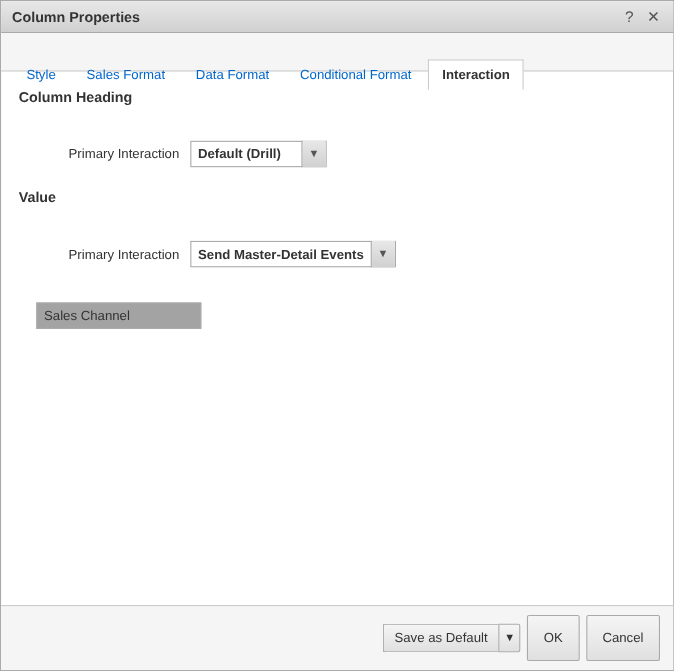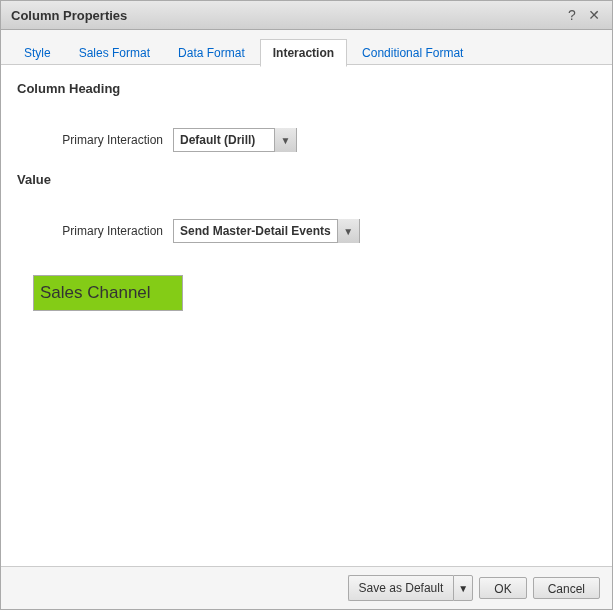--- a/index.html
+++ b/index.html
@@ -60,21 +60,21 @@
     .tab {
       padding: 6px 12px;
       cursor: pointer;
       font-size: 12px;
       color: #0066cc;
       border: 1px solid transparent;
       border-bottom: none;
       margin-right: 2px;
       background: transparent;
       position: relative;
-      top: 3px;
+      top: 18px;
     }
     .tab.active {
       background: #fff;
       border: 1px solid #ccc;
       border-bottom: 1px solid #fff;
       color: #333;
       font-weight: bold;
     }
     .dialog-content {
       flex: 1;
@@ -125,38 +125,38 @@
       border-left: 1px solid #aaa;
       display: flex;
       align-items: center;
       justify-content: center;
       cursor: pointer;
       font-size: 10px;
       color: #555;
     }
     .text-input {
       border: 1px solid #aaa;
-      height: 36px;
+      height: 24px;
       padding: 2px 6px;
-      font-size: 17px;
-      color: #333;
-      background: #84cc16;
+      font-size: 12px;
+      color: #333;
+      background: #a3a3a3;
       width: 150px;
     }
     .dialog-footer {
       border-top: 1px solid #ccc;
       padding: 8px 12px;
       display: flex;
       justify-content: flex-end;
       align-items: center;
       gap: 6px;
       background: #f5f5f5;
     }
     .btn {
-      height: 22px;
+      height: 42px;
       padding: 4px 14px;
       font-size: 12px;
       cursor: pointer;
       border: 1px solid #aaa;
       background: linear-gradient(to bottom, #f5f5f5, #e0e0e0);
       color: #333;
       border-radius: 2px;
     }
     .btn-save-default {
       display: flex;
@@ -197,22 +197,22 @@
     <div class="titlebar-icons">
       <span class="titlebar-icon">?</span>
       <span class="titlebar-icon">✕</span>
     </div>
   </div>
 
   <div class="tabs-bar">
     <div class="tab">Style</div>
     <div class="tab">Sales Format</div>
     <div class="tab">Data Format</div>
+    <div class="tab">Conditional Format</div>
     <div class="tab active">Interaction</div>
-    <div class="tab">Conditional Format</div>
   </div>
 
   <div class="dialog-content">
 
     <div class="section-block">
       <div class="section-title">Column Heading</div>
       <div class="form-row">
         <span class="form-label">Primary Interaction</span>
         <div class="select-wrapper">
           <span class="select-text">Default (Drill)</span>

